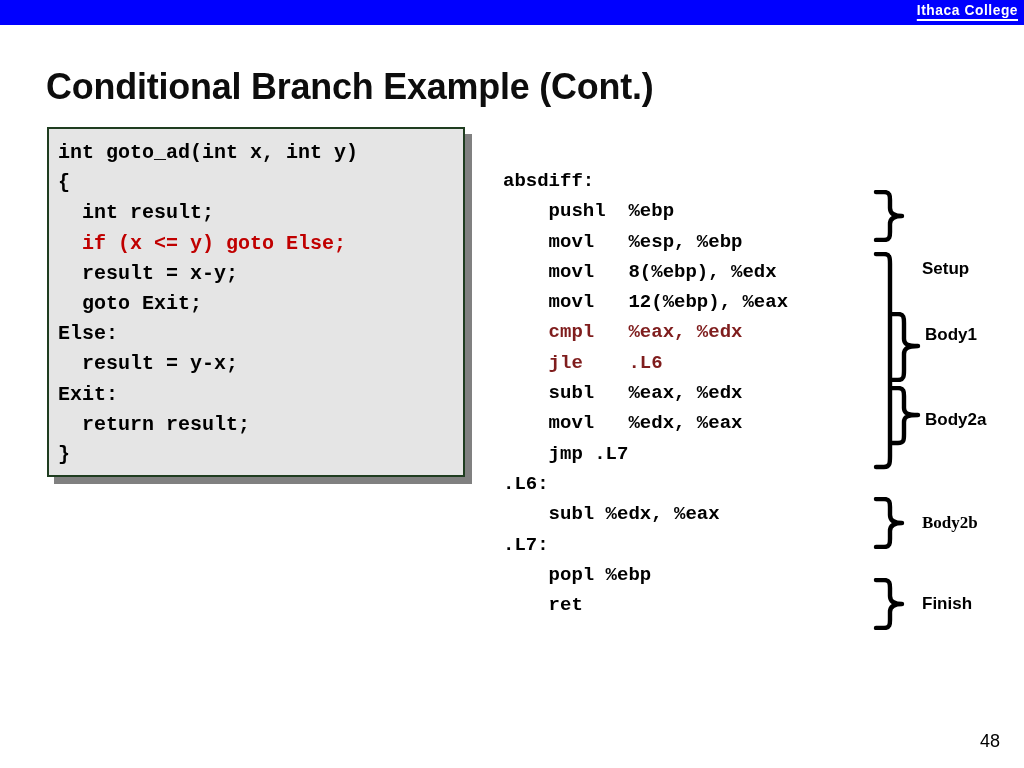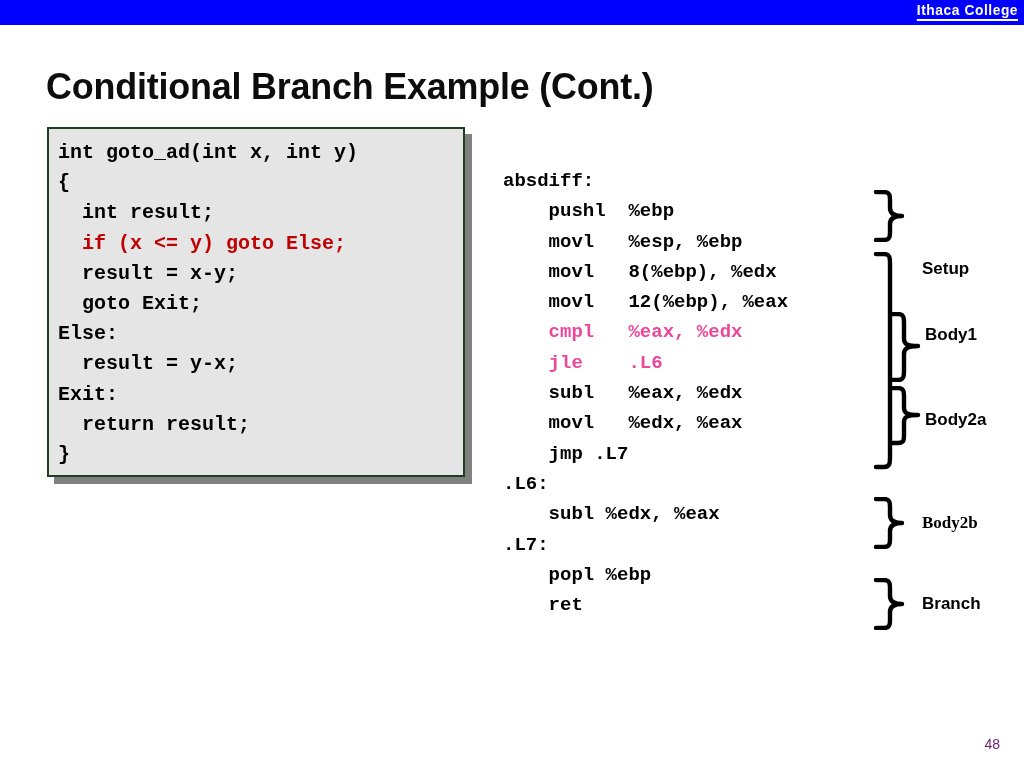--- a/index.html
+++ b/index.html
@@ -92,21 +92,21 @@
     position: absolute;
     left: 503px;
     top: 166px;
     font-family: "Liberation Mono", "DejaVu Sans Mono", monospace;
     font-weight: bold;
     font-size: 19px;
     line-height: 30.3px;
     color: #000000;
     white-space: pre;
   }
-  .asm-line.red { color: #ec4899; }
+  .asm-line.red { color: #7f1d1d; }
 
   
   .brace {
     position: absolute;
     color: #000000;
   }
   .brace svg { display: block; }
   .ann-label {
     position: absolute;
     font-family: "Liberation Sans", sans-serif;
@@ -115,22 +115,22 @@
     color: #000000;
     white-space: nowrap;
   }
 
   
   #page-number {
     position: absolute;
     right: 24px;
     bottom: 16px;
     font-family: "Liberation Sans", sans-serif;
-    font-size: 14px;
-    color: #701a75;
+    font-size: 18px;
+    color: #000000;
   }
 </style>
 </head>
 <body>
 
 <div id="banner">
   <div id="banner-logo">Ithaca College</div>
 </div>
 
 <div id="slide-title">Conditional Branch Example (Cont.)</div>
@@ -174,15 +174,15 @@
     <path d="M4 2 H12 C18 2 18 6 18 10 V18 C18 23 21 26 30 26 C21 26 18 29 18 34 V42 C18 46 18 50 12 50 H4"></path>
   </svg>
 </div>
 <div class="ann-label" style="left:922px; top:513px;font-family:Liberation Serif, serif;">Body2b</div>
 
 <div class="brace" style="left:872px; top:578px;">
   <svg width="34" height="52" viewBox="0 0 34 52" fill="none" stroke="#000000" stroke-width="4.4" stroke-linecap="round" stroke-linejoin="round">
     <path d="M4 2 H12 C18 2 18 6 18 10 V18 C18 23 21 26 30 26 C21 26 18 29 18 34 V42 C18 46 18 50 12 50 H4"></path>
   </svg>
 </div>
-<div class="ann-label" style="left:922px; top:594px;">Branch</div>
+<div class="ann-label" style="left:922px; top:594px;">Finish</div>
 
 <div id="page-number">48</div>
 
 </body></html>

